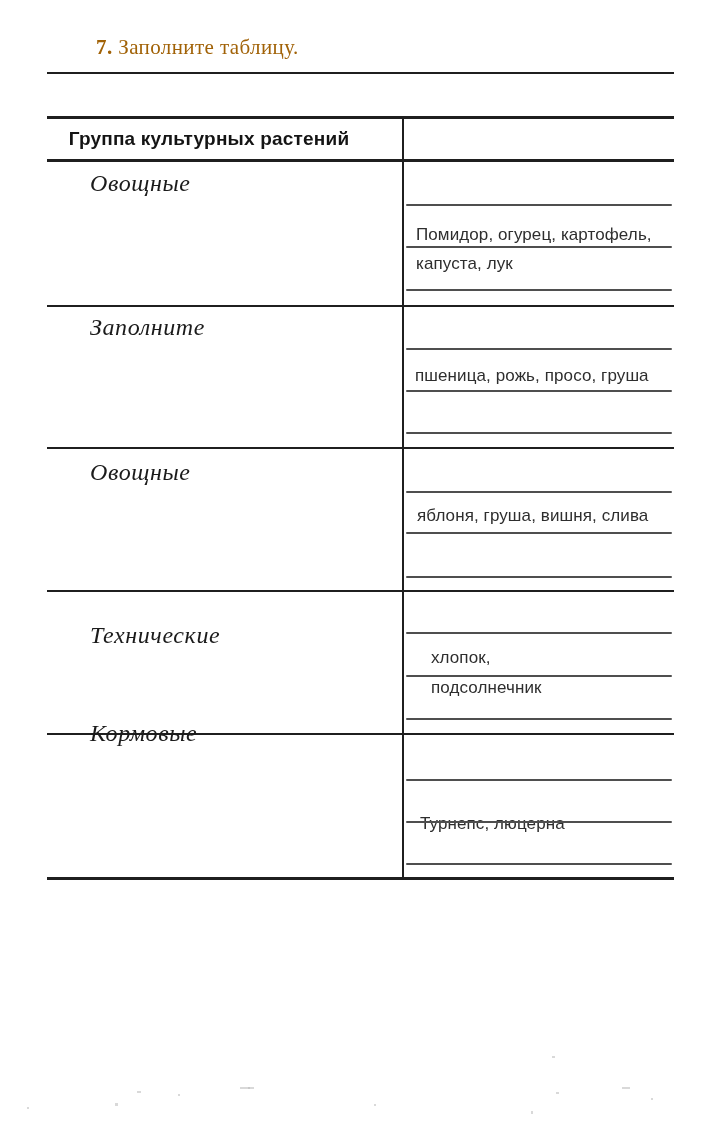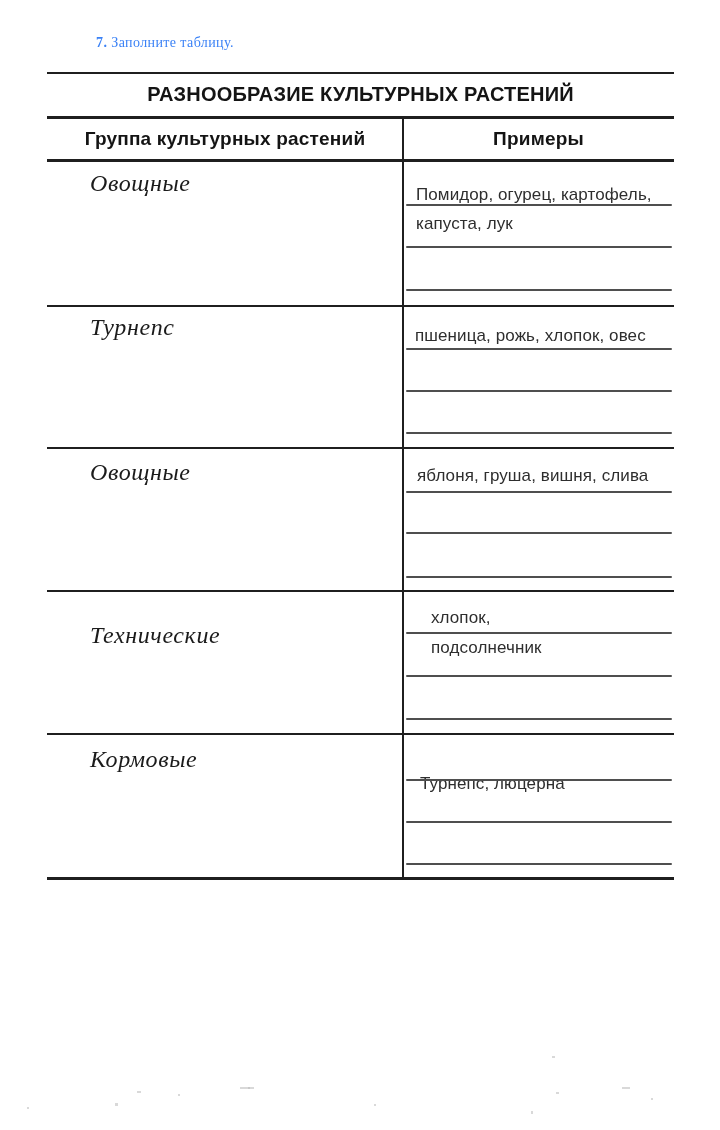--- a/index.html
+++ b/index.html
@@ -7,21 +7,21 @@
     position:relative;
     width:720px;height:1130px;
     background:#ffffff;
     overflow:hidden;
     font-family:"Liberation Sans",sans-serif;
   }
   .abs{position:absolute;}
   
   .heading{
     font-family:"Liberation Serif",serif;
-    font-size:14px;color:#3b82f6;
+    font-size:21px;color:#a16207;
     letter-spacing:0.4px;
     white-space:nowrap;
   }
   .heading .num{font-weight:bold;}
   
   .rule{background:#1f1f1f;}
   .vrule{background:#1f1f1f;}
   
   .tbl-title{
     font-family:"Liberation Sans",sans-serif;
@@ -37,21 +37,21 @@
   
   .group-label{
     font-family:"Liberation Serif",serif;
     font-size:24px;color:#1b1b1b;
     letter-spacing:0.6px;white-space:nowrap;font-style:italic;
   }
   
   .answer{
     font-family:"Liberation Sans",sans-serif;
     font-size:17px;color:#2e2e2e;
-    white-space:nowrap;letter-spacing:0.1px;
+    white-space:nowrap;letter-spacing:0.1px;margin-top:40px;
   }
   
   .ans-line{
     position:absolute;
     left:406px;width:266px;height:2px;
     background:#4f4f4f;border-radius:1px;
   }
   
   .speck{position:absolute;background:#b9b9b9;opacity:.55;}
 </style>
@@ -59,44 +59,42 @@
 <body>
 
 <div id="page">
 
   <div class="abs heading" style="left:96px;top:35px;">
     <span class="num">7.</span><span> Заполните таблицу.</span>
   </div>
 
   <div class="abs rule" style="left:47px;top:72px;width:627px;height:2px;"></div>
 
-  <div class="abs tbl-title" style="left:47px;top:83px;width:627px;">РАЗНООБРАЗИЕ КУЛЬТУРНЫХ РАСТЕНИЙ</div>
 
   <div class="abs rule" style="left:47px;top:116px;width:627px;height:3px;"></div>
 
-  <div class="abs col-head" style="left:47px;top:128px;width:356px;">Группа культурных растений</div>
-  <div class="abs col-head" style="left:403px;top:128px;width:271px;">Примеры</div>
+  <div class="abs col-head" style="left:31px;top:128px;width:356px;">Группа культурных растений</div>
 
   <div class="abs rule" style="left:47px;top:159px;width:627px;height:3px;"></div>
 
   <div class="abs vrule" style="left:402px;top:117px;width:2px;height:762px;"></div>
 
   <div>
     <div class="abs group-label" style="left:90px;top:170px;">Овощные</div>
     <div class="abs answer" style="left:416px;top:185px;">Помидор, огурец, картофель,</div>
     <div class="abs answer" style="left:416px;top:214px;">капуста, лук</div>
     <div class="ans-line" style="top:204px;"></div>
     <div class="ans-line" style="top:246px;"></div>
     <div class="ans-line" style="top:289px;"></div>
   </div>
   <div class="abs rule" style="left:47px;top:305px;width:627px;height:2px;"></div>
 
   <div>
-    <div class="abs group-label" style="left:90px;top:314px;">Турнепс</div>
-    <div class="abs answer" style="left:415px;top:326px;">пшеница, рожь, хлопок, овес</div>
+    <div class="abs group-label" style="left:90px;top:314px;">Заполните</div>
+    <div class="abs answer" style="left:415px;top:326px;">пшеница, рожь, просо, груша</div>
     <div class="ans-line" style="top:348px;"></div>
     <div class="ans-line" style="top:390px;"></div>
     <div class="ans-line" style="top:432px;"></div>
   </div>
   <div class="abs rule" style="left:47px;top:447px;width:627px;height:2px;"></div>
 
   <div>
     <div class="abs group-label" style="left:90px;top:459px;">Овощные</div>
     <div class="abs answer" style="left:417px;top:466px;">яблоня, груша, вишня, слива</div>
     <div class="ans-line" style="top:491px;"></div>
@@ -109,21 +107,21 @@
     <div class="abs group-label" style="left:90px;top:622px;">Технические</div>
     <div class="abs answer" style="left:431px;top:608px;">хлопок,</div>
     <div class="abs answer" style="left:431px;top:638px;">подсолнечник</div>
     <div class="ans-line" style="top:632px;"></div>
     <div class="ans-line" style="top:675px;"></div>
     <div class="ans-line" style="top:718px;"></div>
   </div>
   <div class="abs rule" style="left:47px;top:733px;width:627px;height:2px;"></div>
 
   <div>
-    <div class="abs group-label" style="left:90px;top:746px;text-align:center;">Кормовые</div>
+    <div class="abs group-label" style="left:90px;top:720px;text-align:center;">Кормовые</div>
     <div class="abs answer" style="left:420px;top:774px;">Турнепс, люцерна</div>
     <div class="ans-line" style="top:779px;"></div>
     <div class="ans-line" style="top:821px;"></div>
     <div class="ans-line" style="top:863px;"></div>
   </div>
 
   <div class="abs rule" style="left:47px;top:877px;width:627px;height:3px;"></div>
 
   <div>
     <div class="speck" style="left:137px;top:1091px;width:4px;height:2px;"></div>

